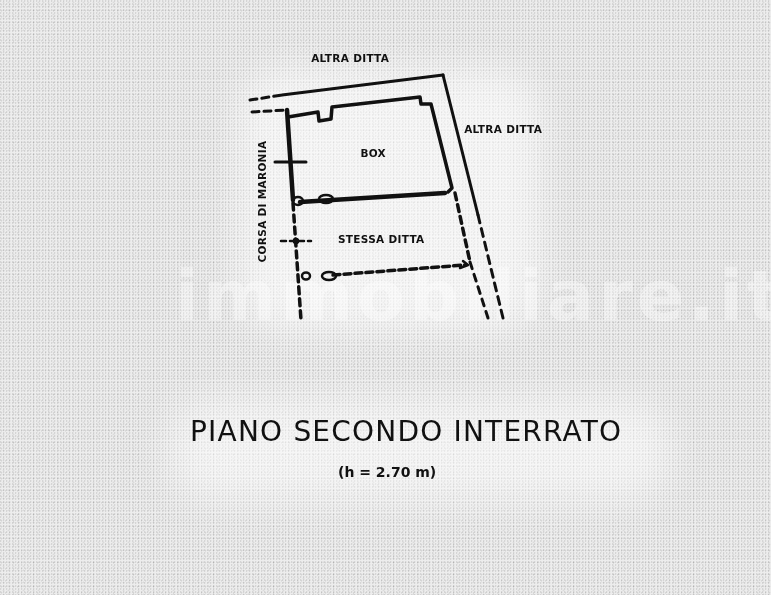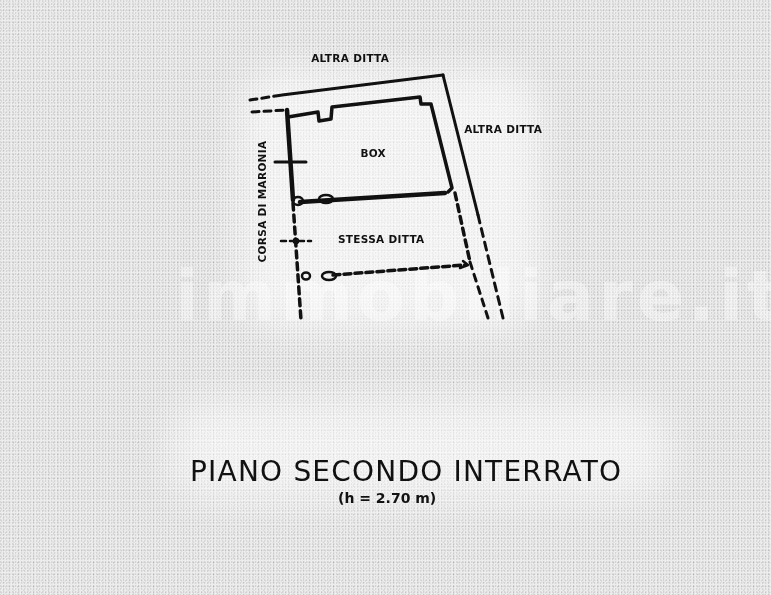--- a/index.html
+++ b/index.html
@@ -27,26 +27,25 @@
     background:rgba(255,255,255,0.5); filter:blur(20px); border-radius:40px;
     pointer-events:none;
   }
   svg.plan { position:absolute; left:0; top:0; }
   .lbl {
     position:absolute; font-weight:bold; color:#111; white-space:nowrap;
     font-size:10px; letter-spacing:0.3px; transform:scaleX(1.05);
   }
   .title {
     position:absolute; left:190px; top:415px; font-size:28px; color:#111;
-    letter-spacing:1.2px; white-space:nowrap; font-family:"DejaVu Sans", sans-serif;margin-top:40px;
+    letter-spacing:1.2px; white-space:nowrap; font-family:"DejaVu Sans", sans-serif;
   }
   .subtitle {
     position:absolute; left:338px; top:464px; font-size:14px; font-weight:bold; color:#111;
     white-space:nowrap;
-    margin-top:26px;
   }
   .wm {
     position:absolute; left:175px; top:255px; font-size:70px; color:rgba(255,255,255,0.35);
     font-weight:bold; letter-spacing:4px; pointer-events:none; white-space:nowrap;
   }
 </style>
 </head>
 <body>
 
 <div class="noise"></div>

